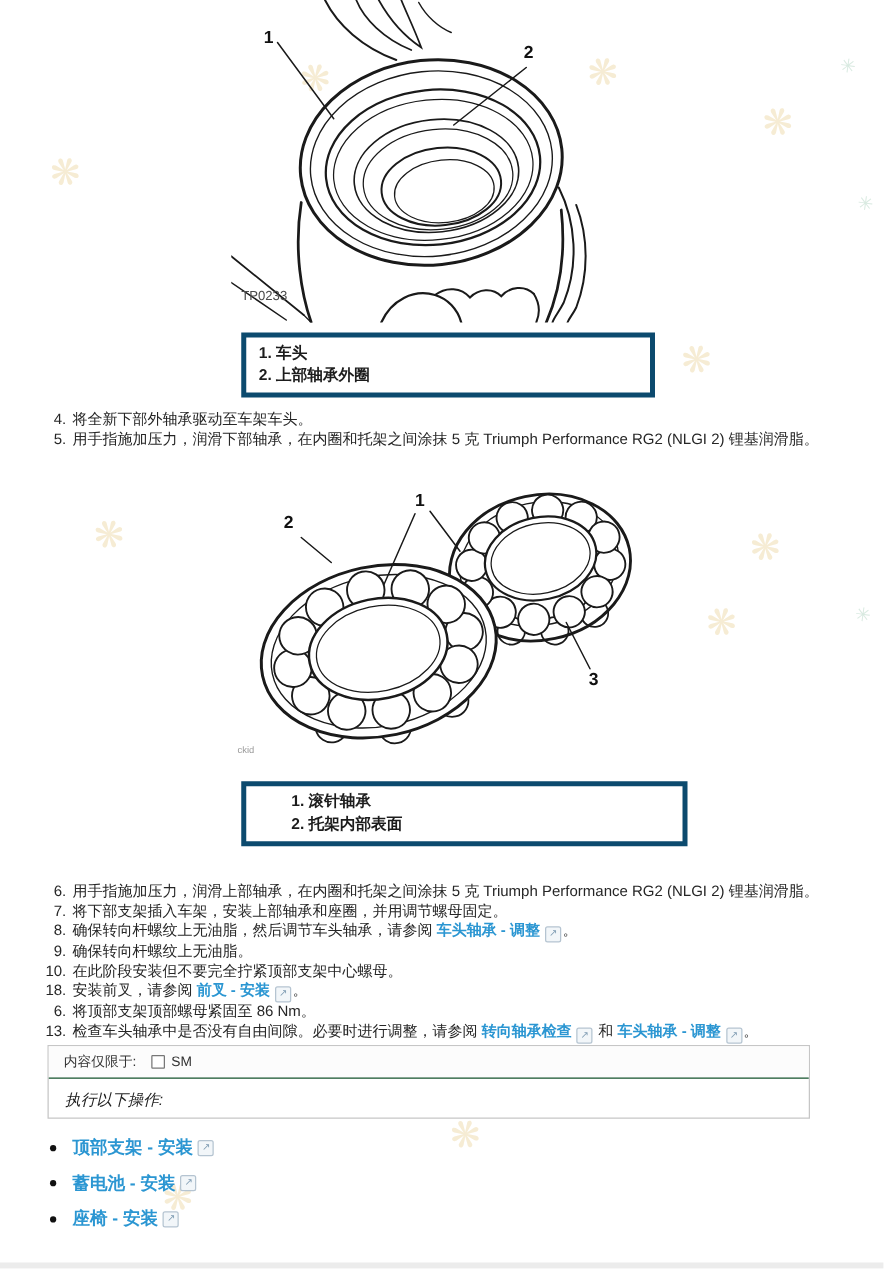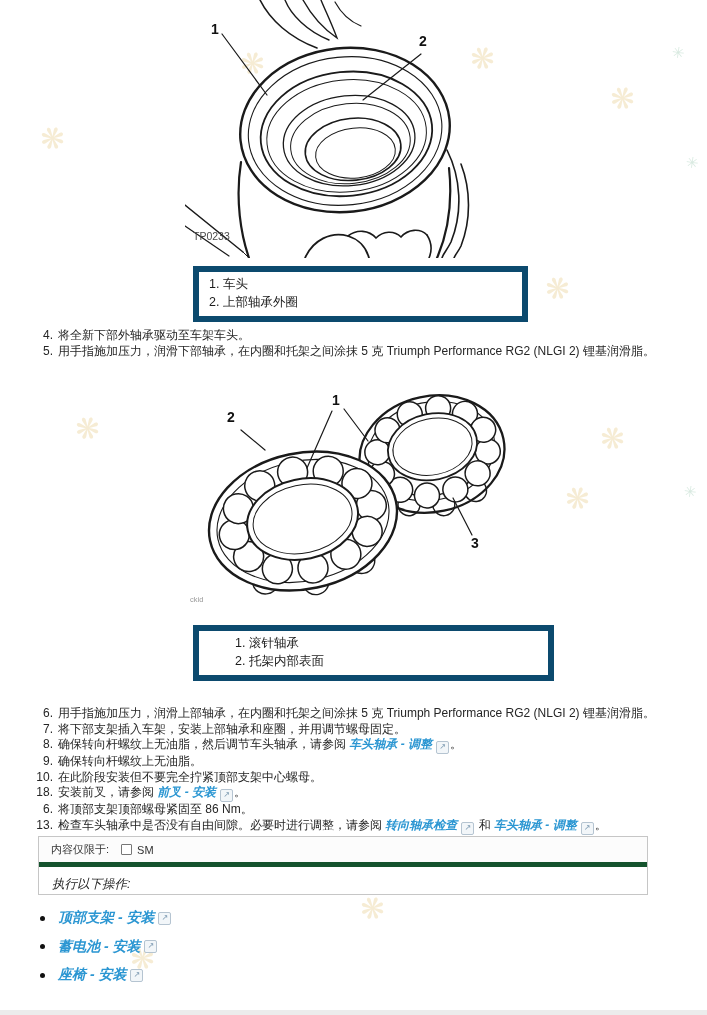--- a/index.html
+++ b/index.html
@@ -15,43 +15,43 @@
 
   
   .figure { position:absolute; }
   #fig1 { left:185px; top:0; }
   #fig2 { left:185px; top:388px; }
   svg .callout { font:bold 14px "Liberation Sans","DejaVu Sans",sans-serif; fill:#111; }
   svg .figcode { font:10.5px "Liberation Sans","DejaVu Sans",sans-serif; fill:#4a4a4a; }
   svg .figcode-sm { font:7.5px "Liberation Sans","DejaVu Sans",sans-serif; fill:#9a9a9a; }
 
   
-  .caption-box { position:absolute; left:193px; width:303px; border:6px solid #0c4a6e;
-    background:#fff; padding:4px 10px 5px; font-size:12.5px; line-height:17.5px; color:#1c1c1c; }
+  .caption-box { position:absolute; left:193px; width:303px; border:4px solid #0c4a6e;
+    background:#fff; padding:4px 10px 5px; font-size:12.5px; line-height:17.5px; color:#1c1c1c;font-weight:bold; }
   #caption1 { top:266px; }
   #caption2 { top:625px;padding-left:36px; }
   .caption-line { white-space:nowrap; }
 
   
   .steps { position:absolute; left:30px; font-size:12px; line-height:15.6px; color:#262626; }
   #steps-a { top:328px; }
   #steps-b { top:706px; }
   .step { display:flex; white-space:nowrap; align-items:baseline; }
   .step-num { flex:0 0 23px; width:23px; text-align:right; margin-right:5px; }
 
   
-  .doc-link { color:#2b96d2; font-weight:bold; text-decoration:none; cursor:pointer;font-style:italic; }
+  .doc-link { color:#2b96d2; font-weight:bold; text-decoration:none; cursor:pointer; }
   .ext { display:inline-block; width:11px; height:11px; border:1px solid #b5c4d1;
     background:#f2f6f9; border-radius:2px; margin:0 1px 0 4px; vertical-align:-1px; }
   .ext span { display:block; font-size:8px; line-height:10px; text-align:center; color:#7f9cb3; }
 
   
   .note-box { position:absolute; left:38px; top:836px; width:610px; height:59px;
     border:1px solid #c6c6c6; background:#fff; box-sizing:border-box; }
-  .note-header { height:25px; border-bottom:5px solid #14532d; display:flex; align-items:center;
+  .note-header { height:25px; border-bottom:1px solid #14532d; display:flex; align-items:center;
     padding:0 12px; font-size:11px; color:#333; background:#fcfcfc; }
   .checkbox { width:9px; height:9px; border:1px solid #777; border-radius:1px;
     margin:0 5px 0 12px; background:#fff; cursor:pointer; }
   .note-body { padding:9px 13px; font-size:12.5px; color:#1f1f1f;font-style:italic; }
 
   
   .related { position:absolute; left:40px; top:910px; list-style:none; margin:0; padding:0; }
   .related li { display:flex; align-items:center; height:16px; margin-bottom:12.5px; }
   .bullet { width:5px; height:5px; border-radius:50%; background:#111; margin-right:13px; flex:0 0 5px; }
   .related .doc-link { font-size:14px; }

